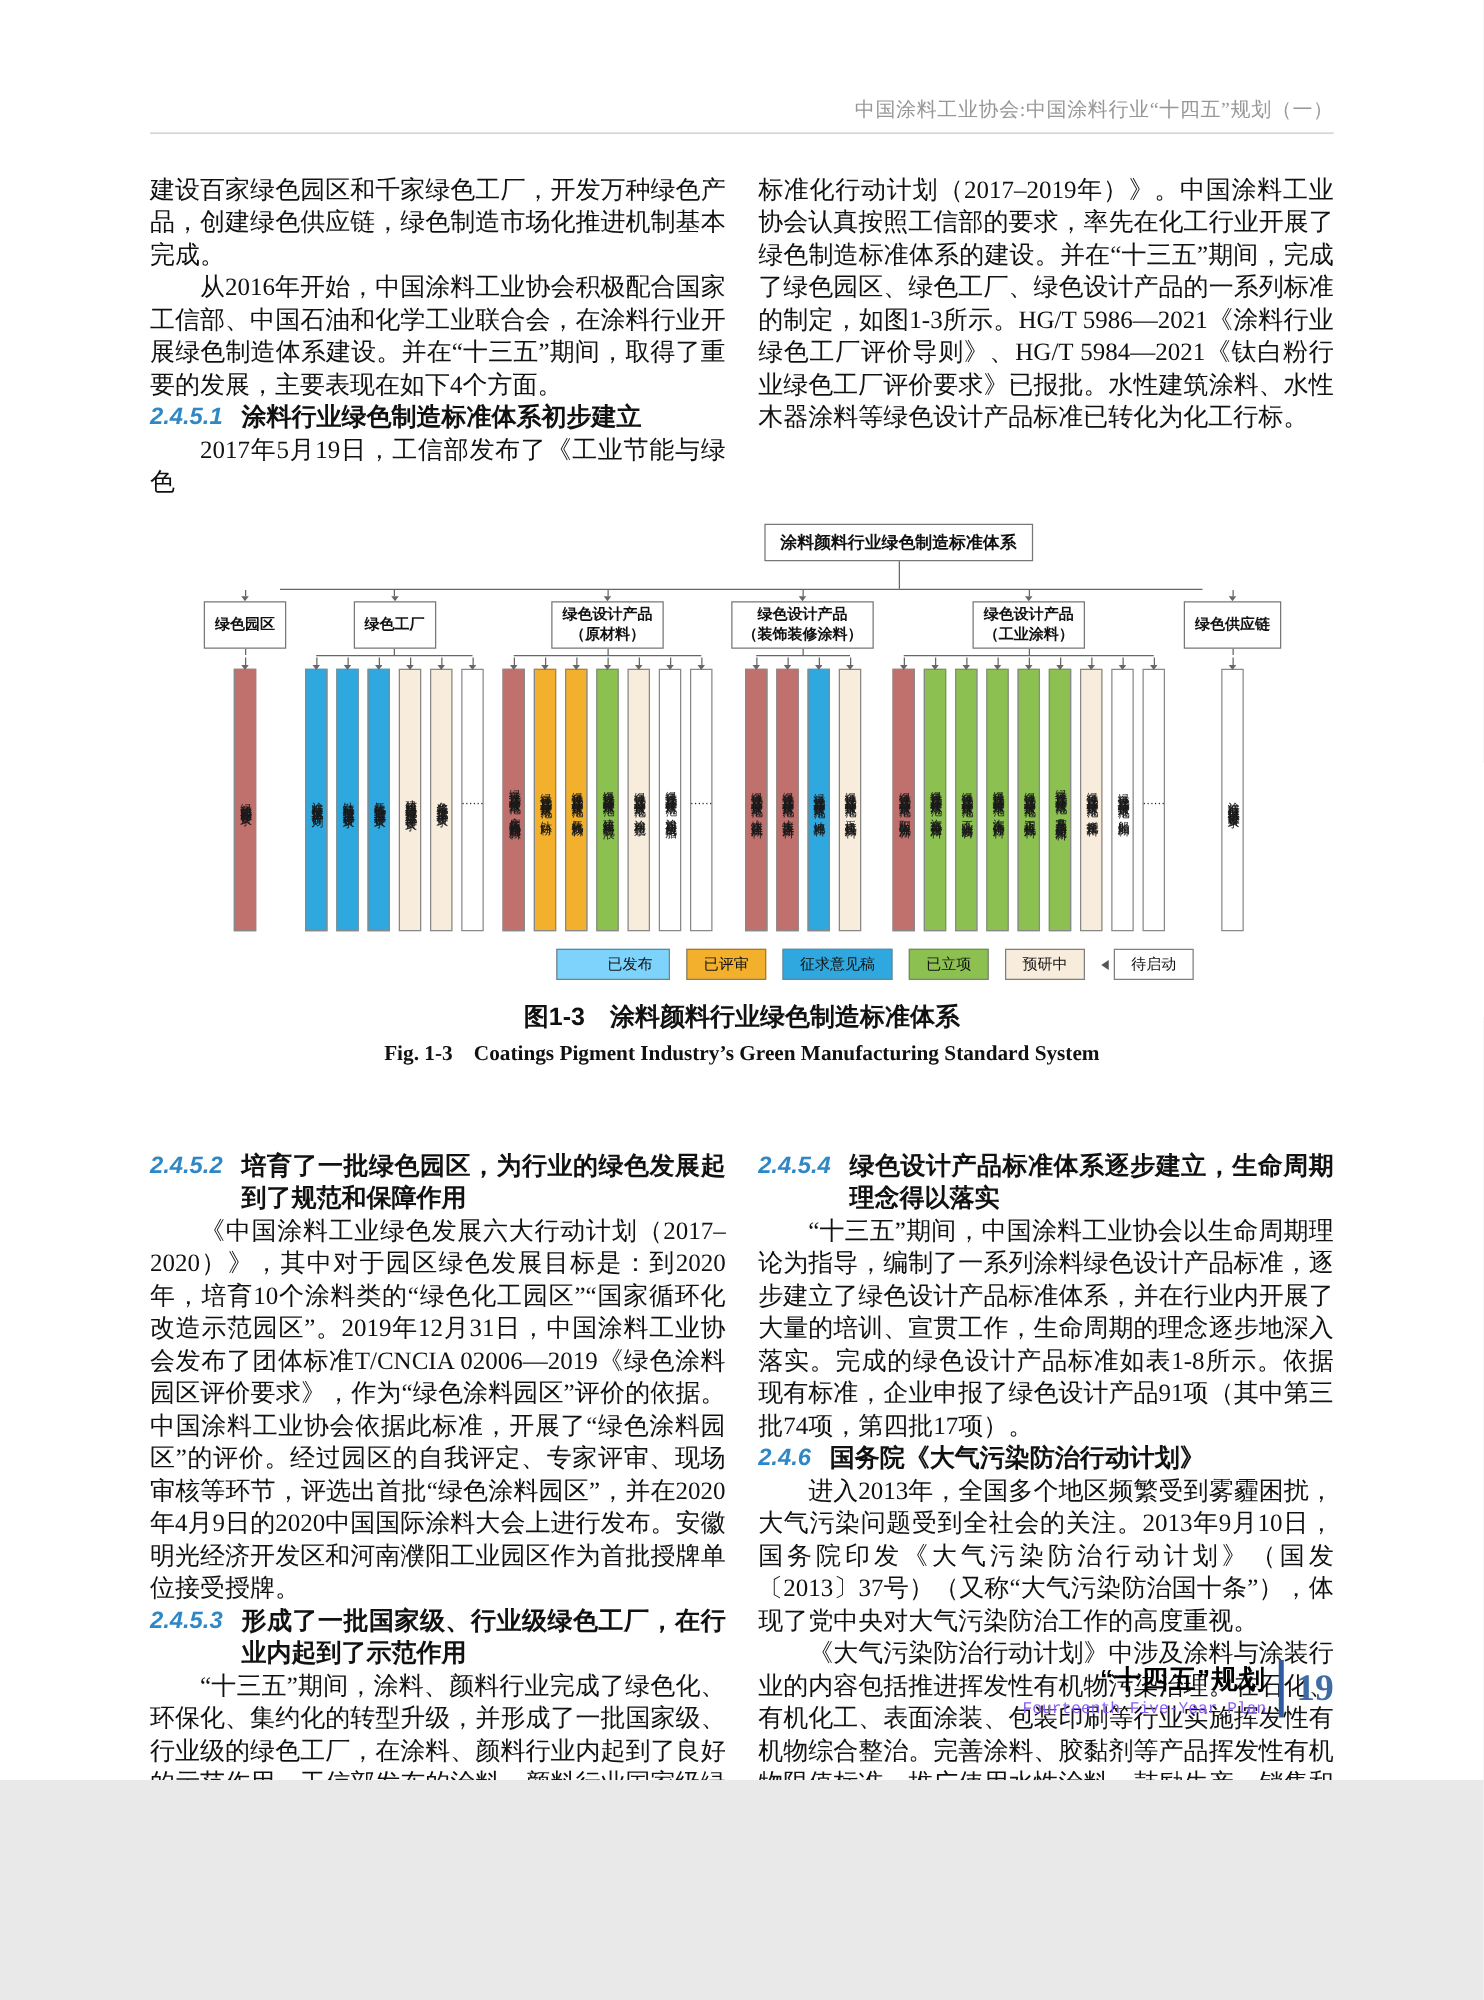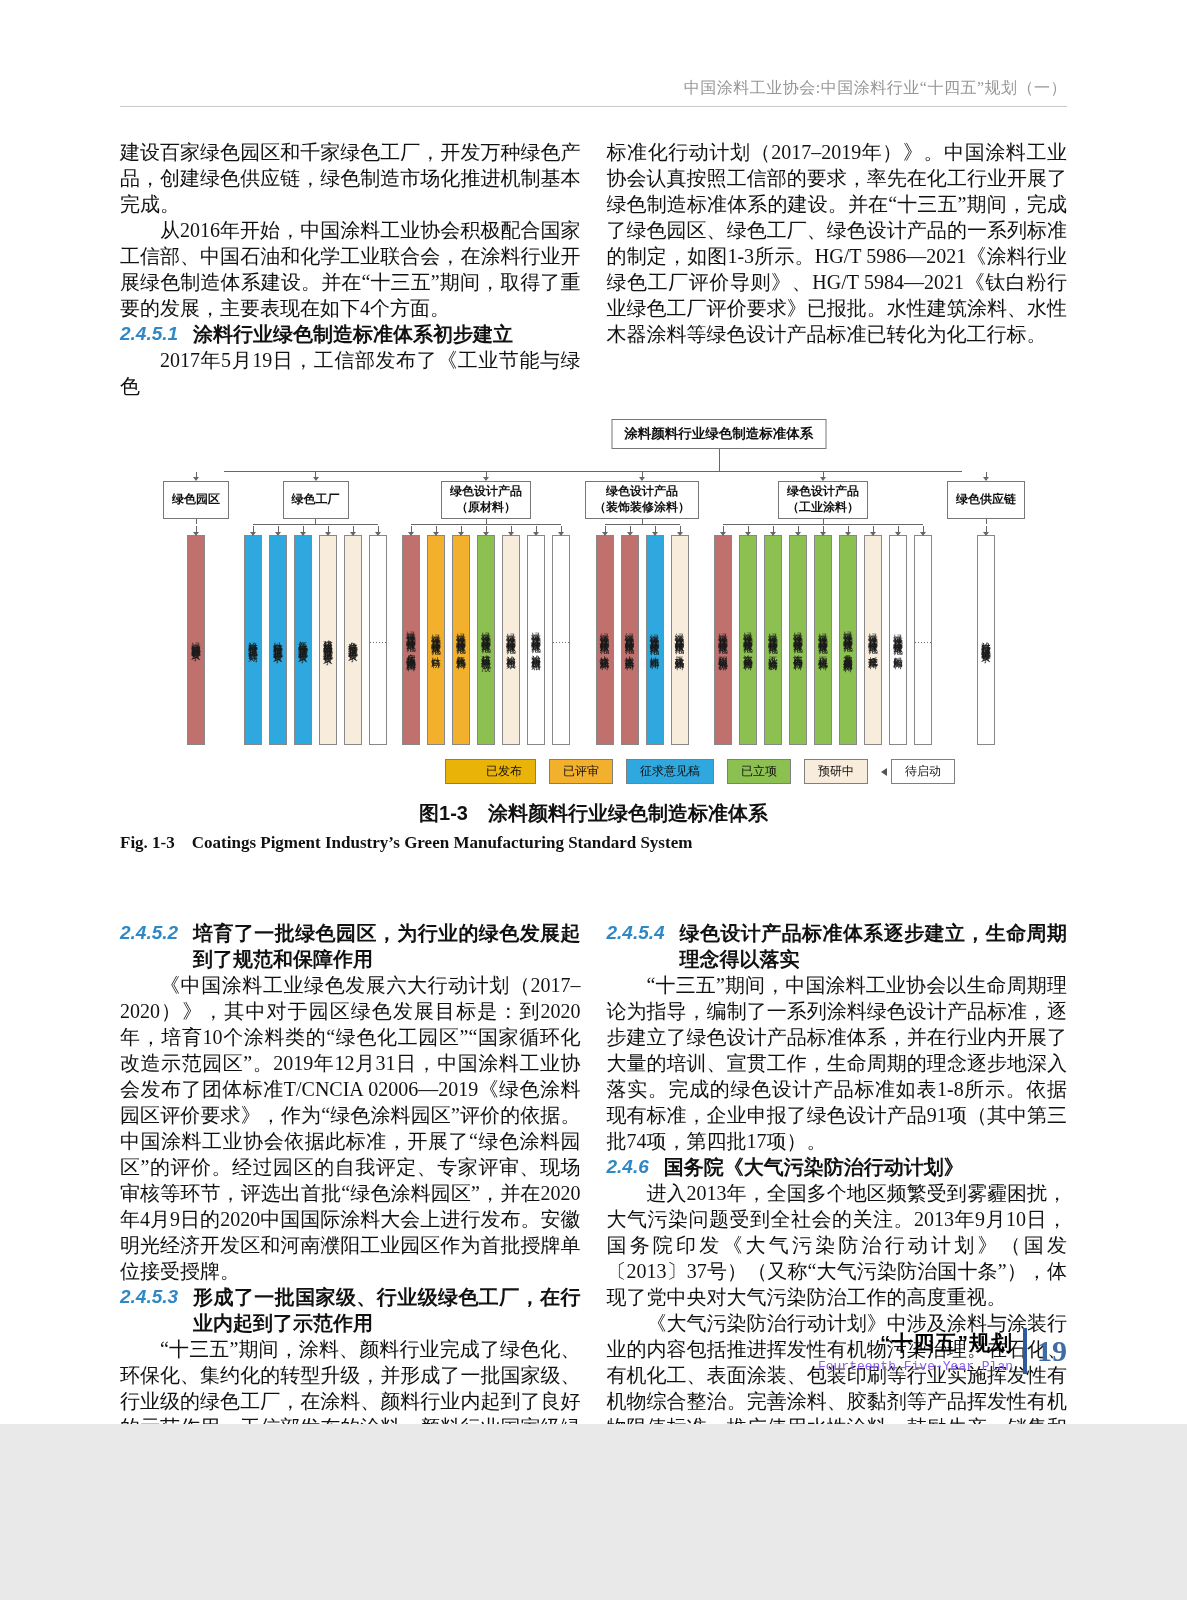--- a/index.html
+++ b/index.html
@@ -53,21 +53,21 @@
     display:flex;align-items:center;justify-content:center;padding:6px 0;
   }
   .bar::before{content:'';position:absolute;top:-10px;left:8px;width:1px;height:7px;background:#666;writing-mode:horizontal-tb;}
   .bar::after{content:'';position:absolute;top:-4px;left:5px;width:0;height:0;
     border-left:3px solid transparent;border-right:3px solid transparent;border-top:4px solid #666;writing-mode:horizontal-tb;}
   .bar.dots{writing-mode:horizontal-tb;text-orientation:mixed;letter-spacing:0;font-size:9px;}
   .legend-row{display:flex;justify-content:flex-end;align-items:center;gap:13px;margin:14px 55px 0 0;}
   .legend-item{border:1px solid #7f7f7f;font-size:12px;padding:3px 13px;white-space:nowrap;font-family:"Liberation Serif",serif;}
   .legend-arrow{width:0;height:0;border-top:4px solid transparent;border-bottom:4px solid transparent;border-right:6px solid #555;margin-right:-9px;}
   .caption-cn{text-align:center;font-weight:bold;font-size:20px;margin-top:16px;font-family:"Liberation Sans","DejaVu Sans",sans-serif;}
-  .caption-en{text-align:left;font-weight:bold;font-size:17px;margin-top:4px;}
+  .caption-en{text-align:center;font-weight:bold;font-size:17px;margin-top:4px;}
   
   .footer{position:absolute;right:120px;bottom:50px;display:flex;align-items:center;}
   .footer-text{text-align:right;margin-right:10px;}
   .footer-cn{font-size:21px;font-weight:bold;color:#000000;font-family:"Liberation Sans","DejaVu Sans",sans-serif;letter-spacing:1px;}
   .footer-en{font-size:13px;color:#8b5cf6;margin-top:2px;font-family:Liberation Mono, monospace;}
   .footer-bar{width:4px;height:46px;background:#2f5b9e;margin-right:10px;}
   .footer-page{font-size:30px;color:#3e6ca5;font-weight:bold;}
 </style>
 </head>
 <body>
@@ -205,21 +205,21 @@
               <div class="bars-wrap">
                 <div class="vline h6"></div>
                 <div class="bars-line"></div>
                 <div class="bars-row">
                   <div class="bar" style="background: rgb(255, 255, 255);">涂料行业绿色供应链评价要求</div>
                 </div>
               </div>
             </div>
           </div>
         <div class="legend-row">
-            <div class="legend-item" style="background: #eab308; padding-left: 40px;">已发布</div>
+            <div class="legend-item" style="background: #7dd3fc; padding-left: 40px;">已发布</div>
             <div class="legend-item" style="background: rgb(243, 176, 44);">已评审</div>
             <div class="legend-item" style="background: rgb(46, 168, 222);">征求意见稿</div>
             <div class="legend-item" style="background: rgb(140, 193, 82);">已立项</div>
             <div class="legend-item" style="background: rgb(248, 236, 220);">预研中</div>
             <div class="legend-arrow"></div>
             <div class="legend-item" style="background: rgb(255, 255, 255);">待启动</div>
           </div>
       </div>
       <div class="caption-cn">图1-3　涂料颜料行业绿色制造标准体系</div>
       <div class="caption-en">Fig. 1-3　Coatings Pigment Industry’s Green Manufacturing Standard System</div>

